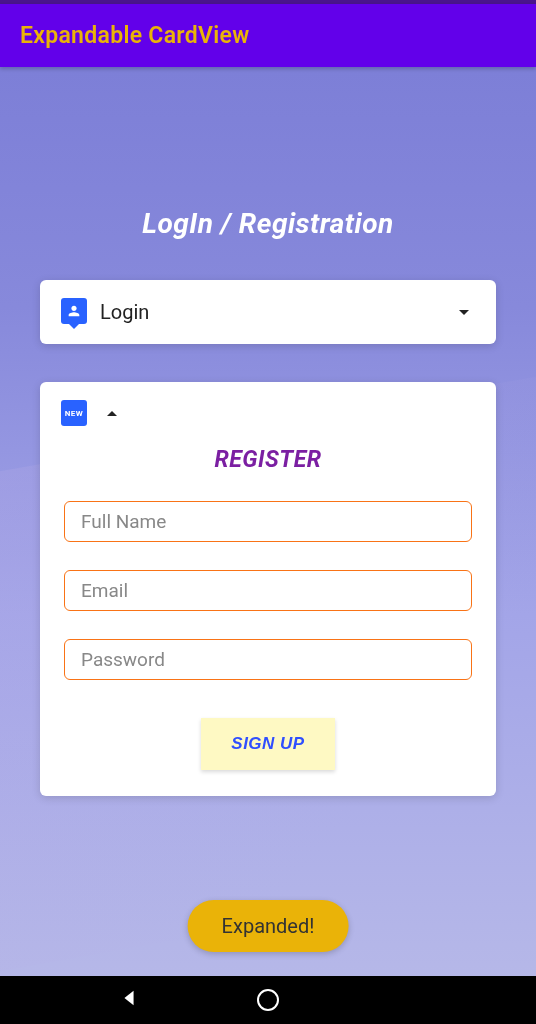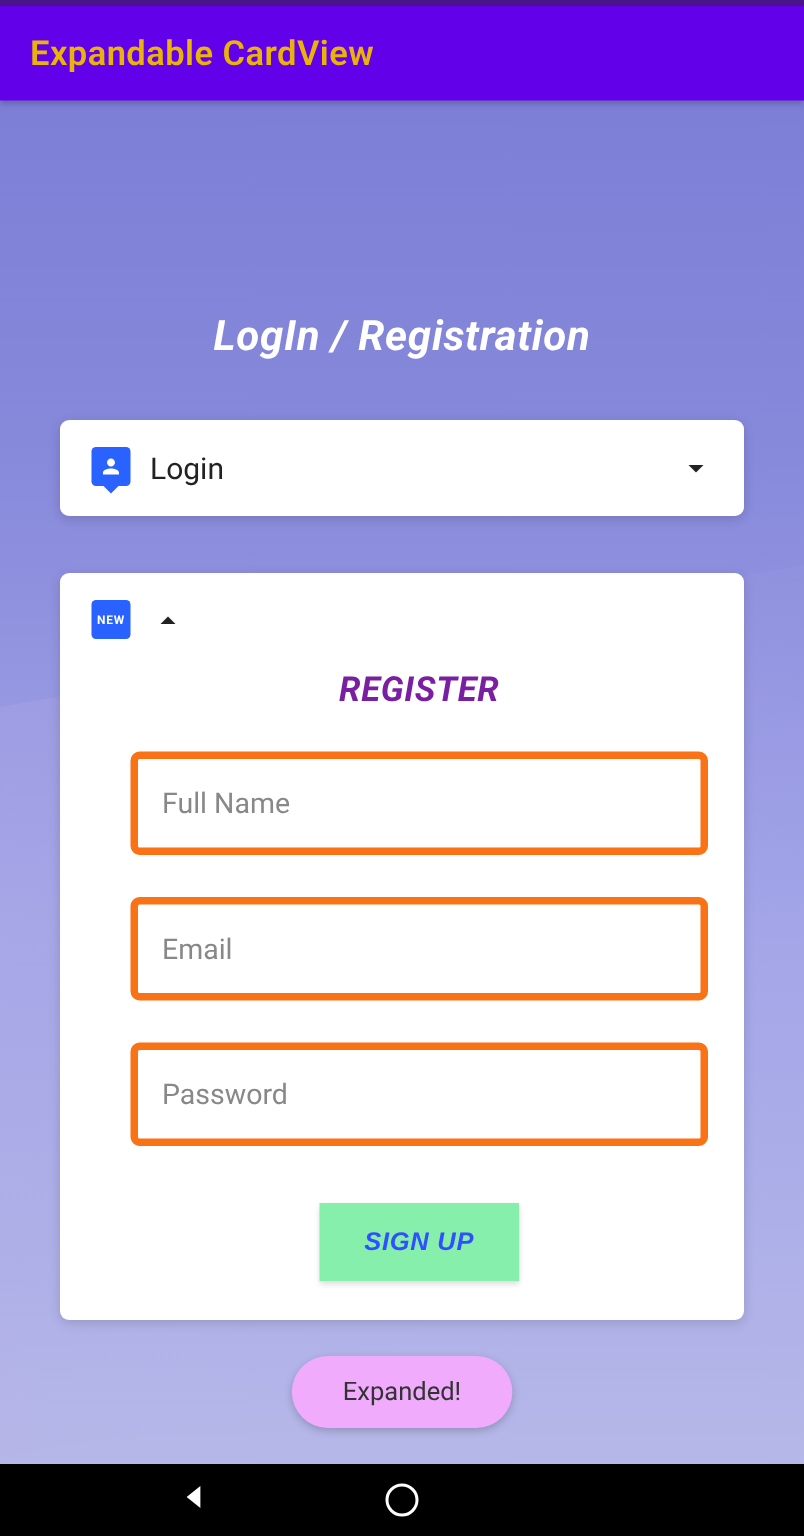--- a/index.html
+++ b/index.html
@@ -124,68 +124,67 @@
       width: 24px;
       height: 24px;
     }
     .chevron svg {
       width: 24px;
       height: 24px;
       fill: #222;
     }
     .card-body {
       padding: 0 24px 26px 24px;
-      margin-left: 23px;
     }
     .register-title {
       text-align: center;
       color: #7b1fa2;
       font-size: 23px;
       font-weight: 700;
       font-style: italic;
       margin-bottom: 28px;
       letter-spacing: 0.5px;
     }
     .input-field {
       width: 100%;
-      padding: 18px 16px;
+      padding: 8px 16px;
       font-size: 19px;
-      border: 5px solid #f97316;
+      border: 1px solid #f97316;
       border-radius: 6px;
       margin-bottom: 28px;
       color: #be185d;
       font-family: inherit;
     }
     .input-field::placeholder {
       color: #888;
     }
     .signup-btn {
       display: block;
       margin: 10px auto 0;
       padding: 16px 30px;
-      background: #86efac;
+      background: #fef9c3;
       color: #304ffe;
       font-size: 17px;
       font-weight: 700;
       font-style: italic;
       border: none;
       cursor: pointer;
       letter-spacing: 0.5px;
       box-shadow: 0 2px 4px rgba(0,0,0,0.15);
     }
     .toast {
       position: absolute;
       bottom: 72px;
       left: 50%;
       transform: translateX(-50%);
-      background: #f0abfc;
+      background: #eab308;
       color: #333;
       padding: 14px 34px;
       border-radius: 28px;
-      font-size: 17px;
+      font-size: 20px;
       box-shadow: 0 2px 6px rgba(0,0,0,0.2);
     }
     .nav-bar {
       position: absolute;
       bottom: 0;
       left: 0;
       right: 0;
       height: 48px;
       background: black;
       display: flex;

